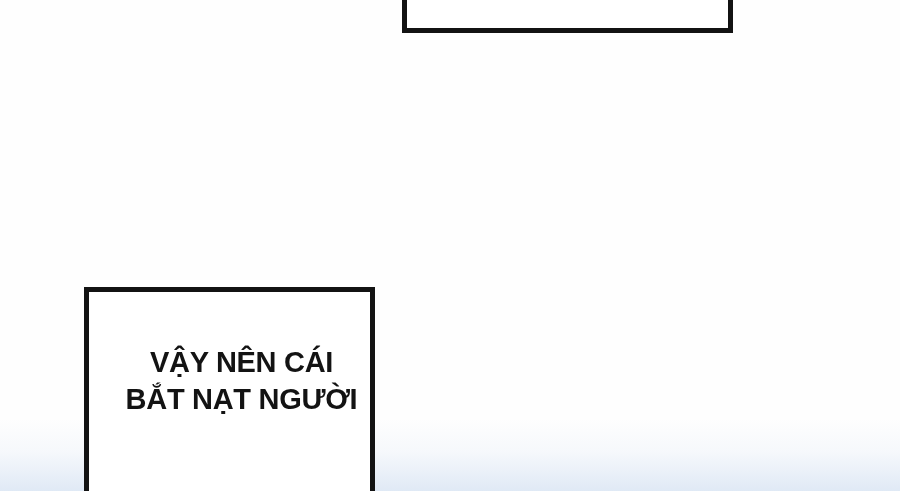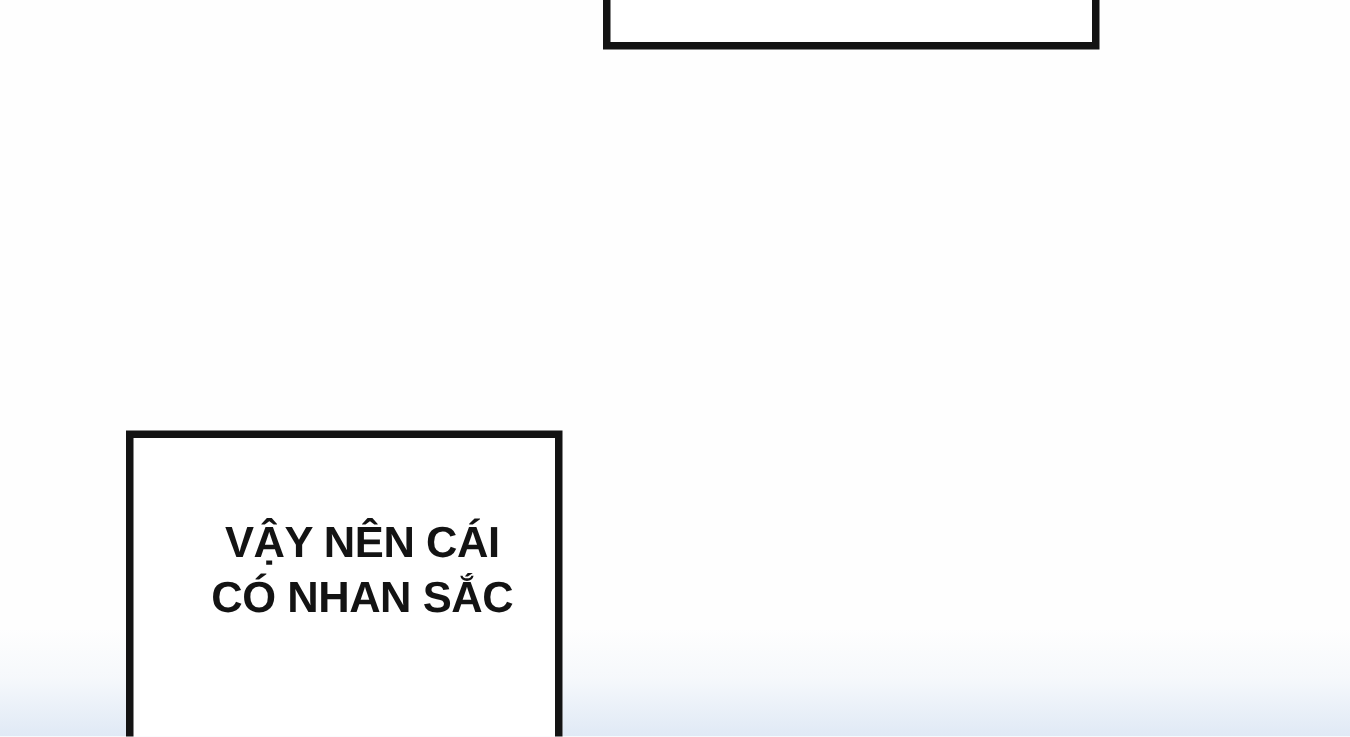--- a/index.html
+++ b/index.html
@@ -62,17 +62,17 @@
 
   <div class="bottom-glow"></div>
 
   <div class="bubble bubble-top">
     <span></span>
   </div>
 
   <div class="bubble bubble-bottom">
     <div class="bubble-text">
       <div>VẬY NÊN CÁI</div>
-      <div>CÓ NHAN SẮC</div>
+      <div>BẮT NẠT NGƯỜI</div>
     </div>
   </div>
 
 </div>
 
 </body></html>

